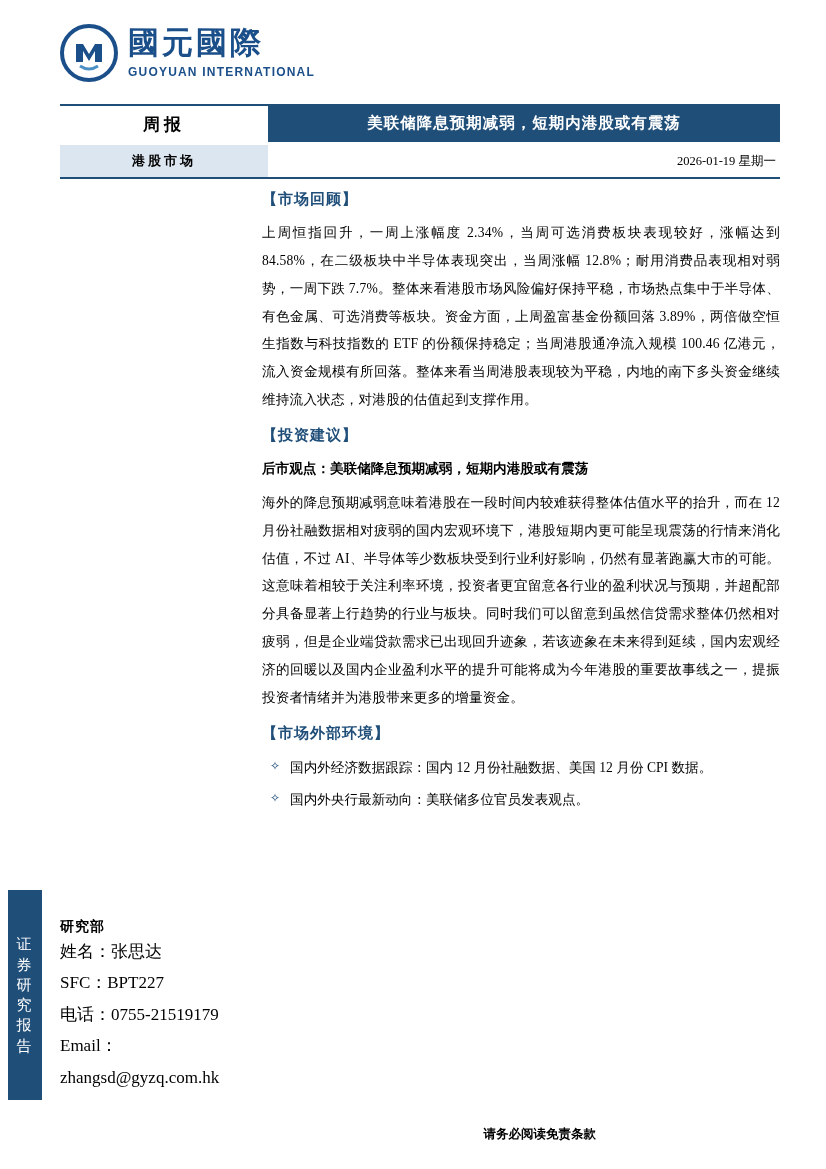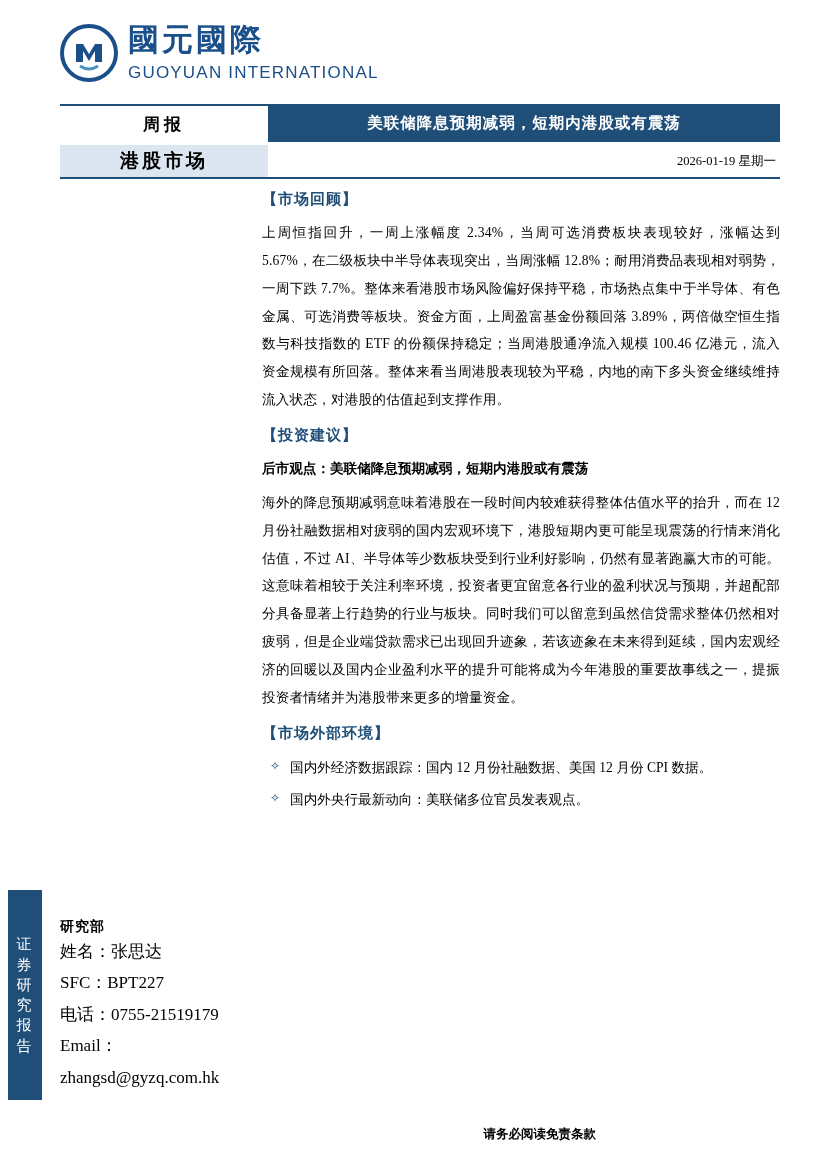--- a/index.html
+++ b/index.html
@@ -70,25 +70,26 @@
   }
   .logo-cn {
     font-size: 31px;
     font-weight: bold;
     color: #1b4f8a;
     letter-spacing: 3px;
     line-height: 1.05;
     font-family: "Liberation Serif", serif;
   }
   .logo-en {
-    font-size: 17px;
+    font-size: 12px;
     color: #1b4f8a;
     letter-spacing: 1.2px;
     font-family: "Liberation Sans", sans-serif;
     margin-top: 6px;
+    font-weight: bold;
   }
   .logo-underline {
     position: absolute;
     left: 62px;
     top: 84px;
     width: 228px;
     height: 5px;
     background: #1b4f8a;
   }
 
@@ -133,21 +134,21 @@
     height: 32px;
     display: flex;
     border-bottom: 2px solid #1f4e79;
   }
   .subtitle-label {
     width: 208px;
     background: #dce6f1;
     display: flex;
     align-items: center;
     justify-content: center;
-    font-size: 19px;
+    font-size: 13px;
     font-weight: bold;
     letter-spacing: 3px;
     color: #000000;
   }
   .subtitle-date {
     flex: 1;
     display: flex;
     align-items: center;
     justify-content: flex-end;
     padding-right: 4px;
@@ -279,21 +280,21 @@
   </div>
 
   <div class="subtitle-row">
     <div class="subtitle-label">港股市场</div>
     <div class="subtitle-date">2026-01-19  星期一</div>
   </div>
 
   <div class="content">
 
     <div class="section-head">【市场回顾】</div>
-    <p class="body">上周恒指回升，一周上涨幅度 2.34%，当周可选消费板块表现较好，涨幅达到 5.67%，在二级板块中半导体表现突出，当周涨幅 12.8%；耐用消费品表现相对弱势，一周下跌 7.7%。整体来看港股市场风险偏好保持平稳，市场热点集中于半导体、有色金属、可选消费等板块。资金方面，上周盈富基金份额回落 3.89%，两倍做空恒生指数与科技指数的 ETF 的份额保持稳定；当周港股通净流入规模 100.46 亿港元，流入资金规模有所回落。整体来看当周港股表现较为平稳，内地的南下多头资金继续维持流入状态，对港股的估值起到支撑作用。</p>
+    <p class="body">上周恒指回升，一周上涨幅度 2.34%，当周可选消费板块表现较好，涨幅达到 84.58%，在二级板块中半导体表现突出，当周涨幅 12.8%；耐用消费品表现相对弱势，一周下跌 7.7%。整体来看港股市场风险偏好保持平稳，市场热点集中于半导体、有色金属、可选消费等板块。资金方面，上周盈富基金份额回落 3.89%，两倍做空恒生指数与科技指数的 ETF 的份额保持稳定；当周港股通净流入规模 100.46 亿港元，流入资金规模有所回落。整体来看当周港股表现较为平稳，内地的南下多头资金继续维持流入状态，对港股的估值起到支撑作用。</p>
 
     <div class="section-head spaced">【投资建议】</div>
 
 
     <p class="kv">
       <span class="lead">后市观点：</span><span class="lead">美联储降息预期减弱，短期内港股或有震荡</span>
     </p>
 
     <p class="body">海外的降息预期减弱意味着港股在一段时间内较难获得整体估值水平的抬升，而在 12 月份社融数据相对疲弱的国内宏观环境下，港股短期内更可能呈现震荡的行情来消化估值，不过 AI、半导体等少数板块受到行业利好影响，仍然有显著跑赢大市的可能。这意味着相较于关注利率环境，投资者更宜留意各行业的盈利状况与预期，并超配部分具备显著上行趋势的行业与板块。同时我们可以留意到虽然信贷需求整体仍然相对疲弱，但是企业端贷款需求已出现回升迹象，若该迹象在未来得到延续，国内宏观经济的回暖以及国内企业盈利水平的提升可能将成为今年港股的重要故事线之一，提振投资者情绪并为港股带来更多的增量资金。</p>
 

